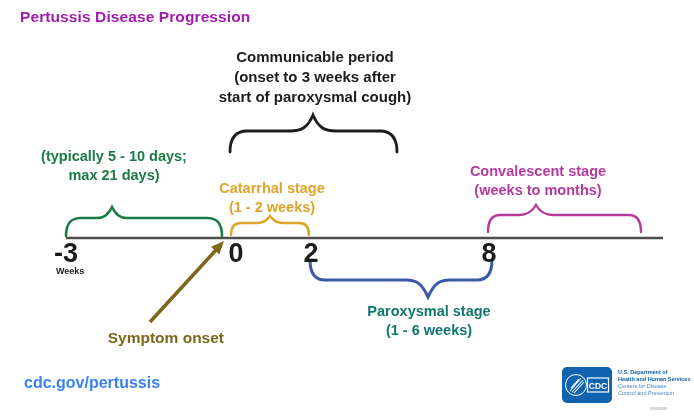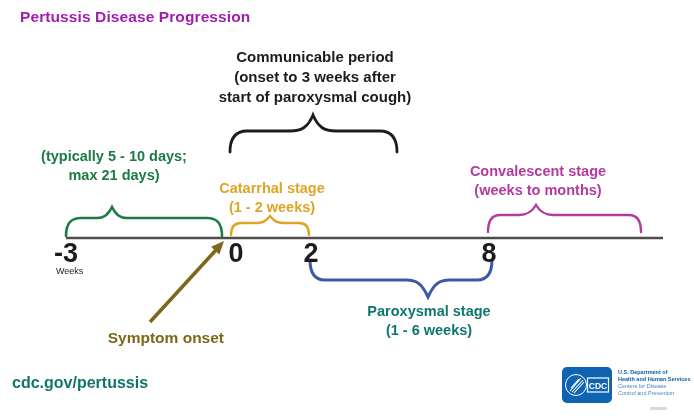--- a/index.html
+++ b/index.html
@@ -12,22 +12,22 @@
   .ann{position:absolute;text-align:center;font-weight:700;}
   .ann div{white-space:nowrap;}
   .ann-communicable{left:165px;top:47px;width:300px;font-size:15px;line-height:20px;color:#1c1c1c;}
   .ann-incubation{left:28px;top:147px;width:172px;font-size:14.5px;line-height:18.5px;color:#1b7a45;}
   .ann-catarrhal{left:197px;top:169px;width:150px;font-size:14.5px;line-height:18.5px;color:#dfa427;margin-top:10px;}
   .ann-convalescent{left:457px;top:162px;width:162px;font-size:14.5px;line-height:18.5px;color:#b53a9e;}
   .ann-paroxysmal{left:348px;top:302px;width:162px;font-size:14.5px;line-height:18.5px;color:#0f766e;}
   .ann-symptom{left:60px;top:328px;width:164px;font-size:15.5px;line-height:19px;color:#7d671c;text-align:right;}
   .tick{position:absolute;top:238px;width:80px;text-align:center;font-size:27px;font-weight:700;color:#1c1c1c;}
   .tick-n3{left:26px;} .tick-0{left:196px;} .tick-2{left:271px;} .tick-8{left:449px;} .tick-12{left:601px;}
-  .weeks{position:absolute;left:56px;top:266px;font-size:9px;font-weight:400;color:#1c1c1c;}
-  .footer-url{position:absolute;left:12px;top:374px;font-size:16px;font-weight:700;color:#0f766e;}
+  .weeks{position:absolute;left:56px;top:266px;font-size:9px;font-weight:700;color:#1c1c1c;}
+  .footer-url{position:absolute;left:24px;top:374px;font-size:16px;font-weight:700;color:#3b82f6;}
   .cdc-wrap{position:absolute;left:562px;top:367px;width:130px;height:42px;}
   .cdc-badge{position:absolute;left:0;top:0;width:50px;height:36px;}
   .hhs-text{position:absolute;left:56px;top:2px;width:76px;font-size:5.5px;line-height:7px;color:#0b5ca8;}
   .hhs-text .b{font-weight:700;}
   .hhs-text .l{color:#4a86c5;}
   .fine-print{position:absolute;left:88px;top:40px;width:17px;height:3px;background:#c9c9c9;opacity:.7;border-radius:1px;}
 </style>
 </head>
 <body>
 

